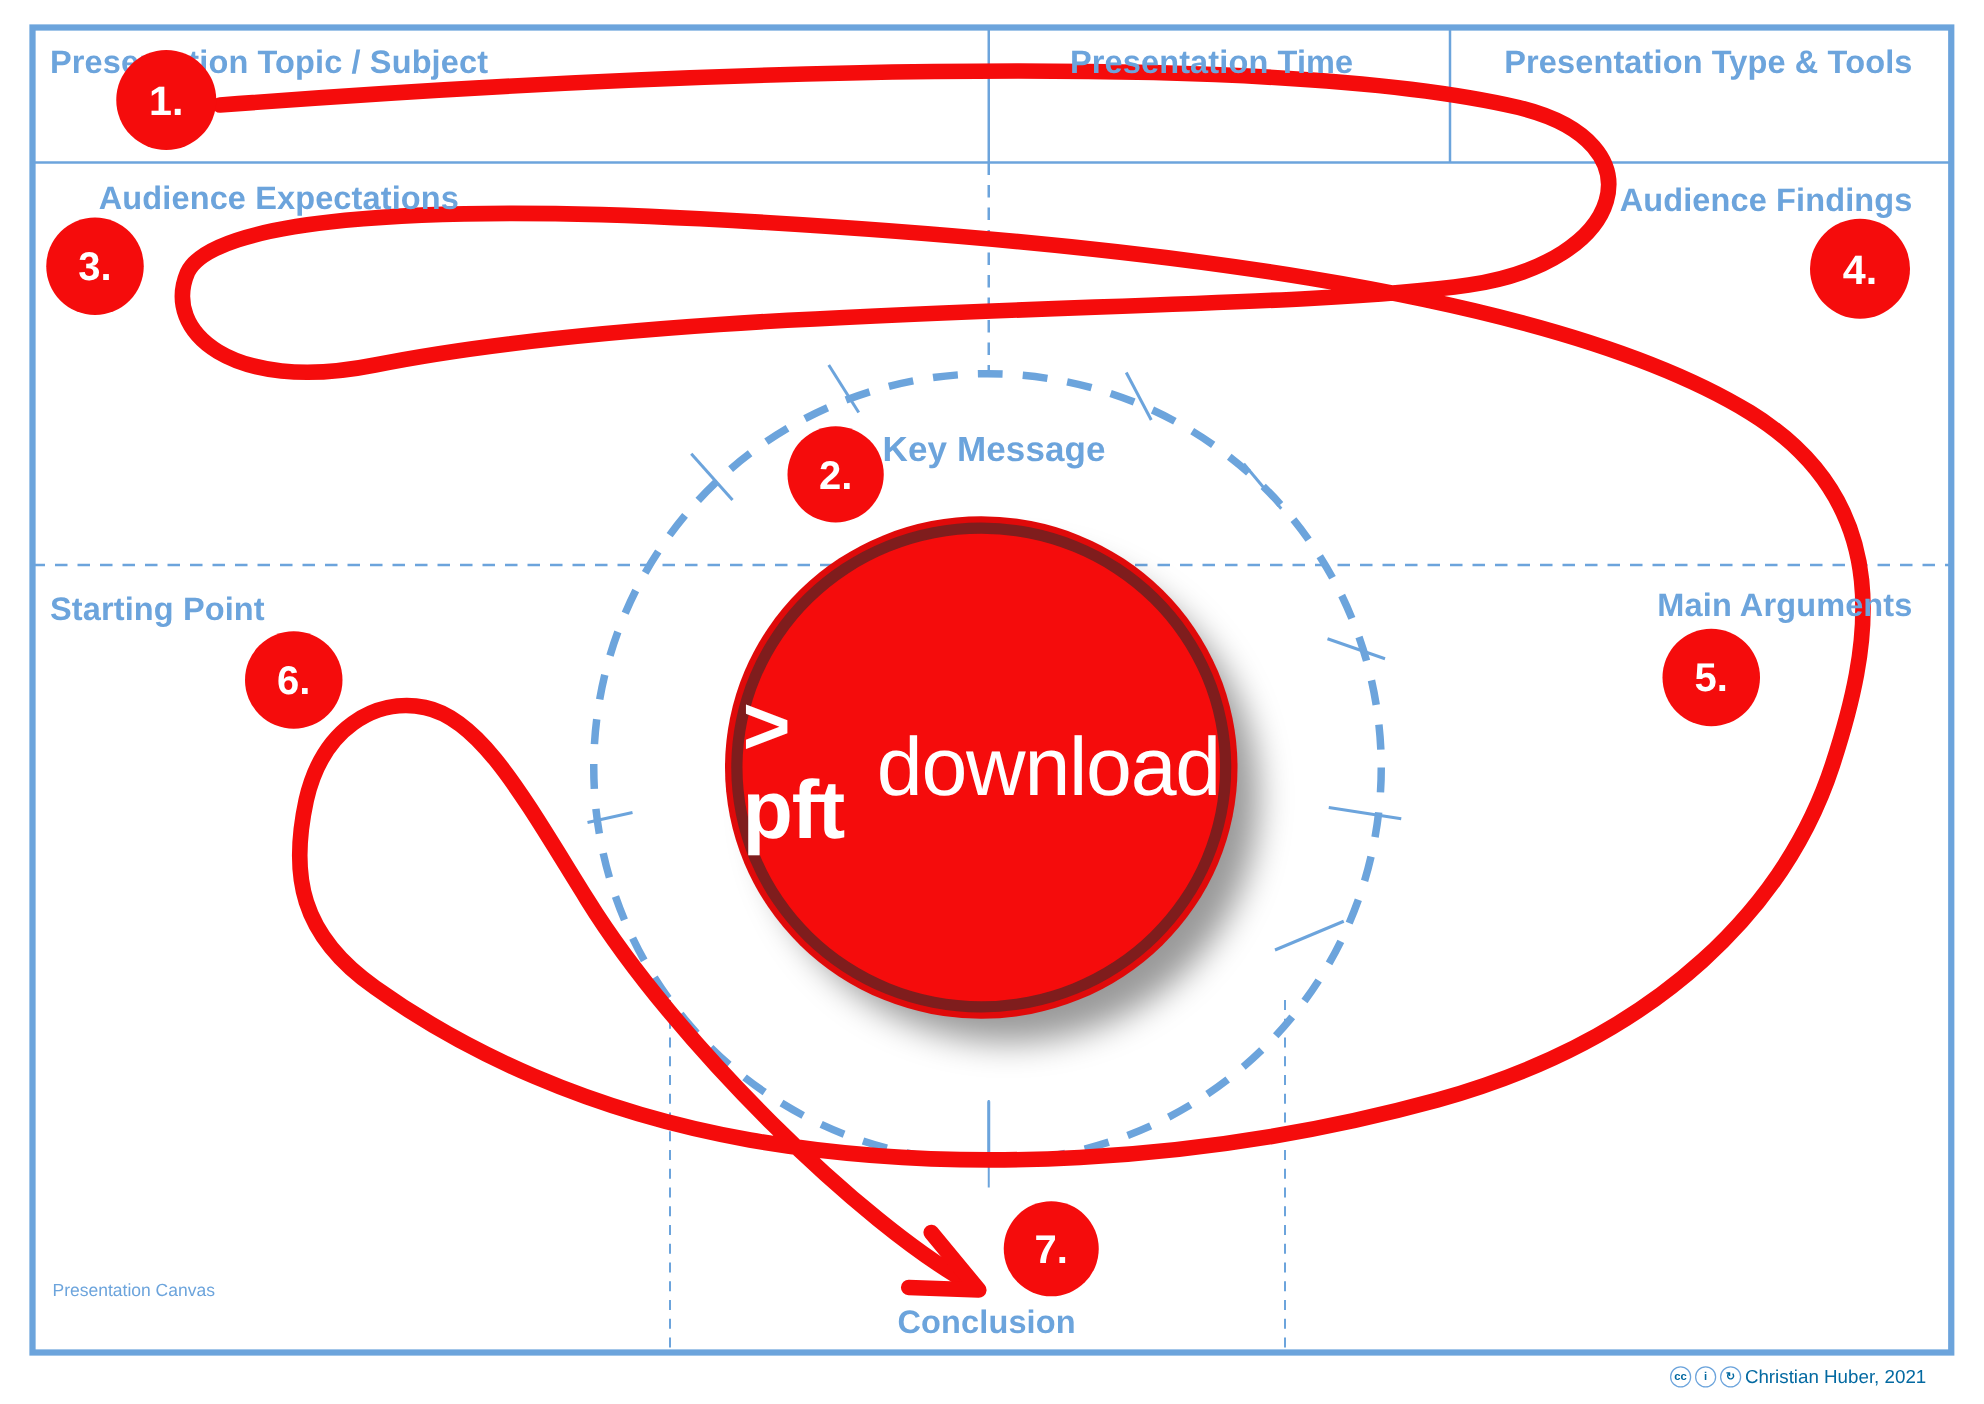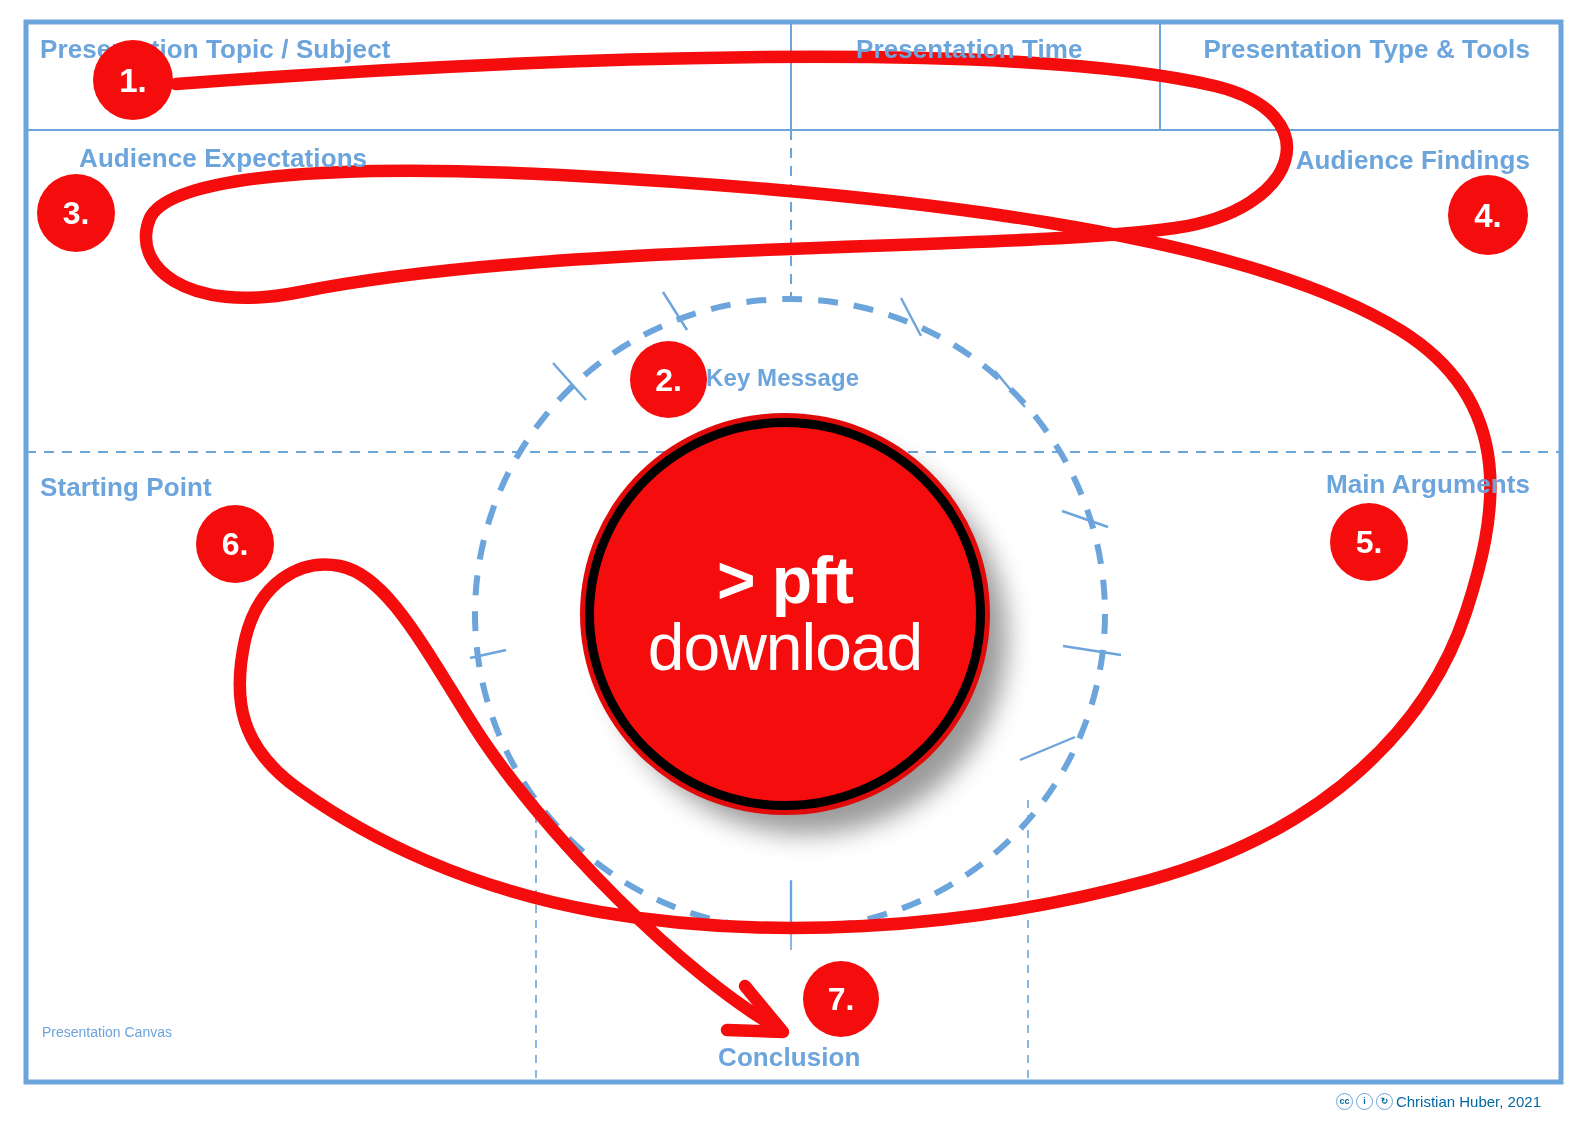--- a/index.html
+++ b/index.html
@@ -32,25 +32,25 @@
     justify-content:center;
     line-height:1;
   }
 
   #center-button{
     position:absolute;
     left:585px;top:418px;
     width:400px;height:392px;
     border-radius:50%;
     background:#F50C0C;
-    border:9px solid #000000;
+    border:9px solid #7f1d1d;
     box-sizing:border-box;
     box-shadow:0 0 0 5px #E00A0A, 22px 24px 26px rgba(0,0,0,.40);
     display:flex;
-    flex-direction:column;
+    flex-direction:row;
     align-items:center;
     justify-content:center;
     color:#ffffff;
     z-index:7;
   }
   #center-button .cb-line1{
     font-size:66px;font-weight:bold;line-height:1.02;letter-spacing:-1px;
   }
   #center-button .cb-line2{
     font-size:66px;font-weight:normal;line-height:1.02;letter-spacing:-1px;
@@ -138,21 +138,21 @@
   <div class="field-label" style="left:40px;top:36px;">Presentation Topic / Subject</div>
 
   <div class="field-label" style="left:856px;top:36px;">Presentation Time</div>
 
   <div class="field-label label-right" style="right:57px;top:36px;text-align:right;">Presentation Type &amp; Tools</div>
 
   <div class="field-label" style="left:40px;top:145px;margin-left:39px;">Audience Expectations</div>
 
   <div class="field-label label-right" style="right:57px;top:147px;">Audience Findings</div>
 
-  <div class="field-label" style="left:706px;top:346px;font-size:24px;margin-top:20px;">Key Message</div>
+  <div class="field-label" style="left:706px;top:346px;font-size:28px;">Key Message</div>
 
   <div class="field-label" style="left:40px;top:474px;">Starting Point</div>
 
   <div class="field-label label-right" style="right:57px;top:471px;">Main Arguments</div>
 
   <div class="field-label" style="left:718px;top:1044px;">Conclusion</div>
 
   <div class="badge" style="left:93px;top:40px;width:80px;height:80px;font-size:33px;">
     <span>1.</span>
   </div>

